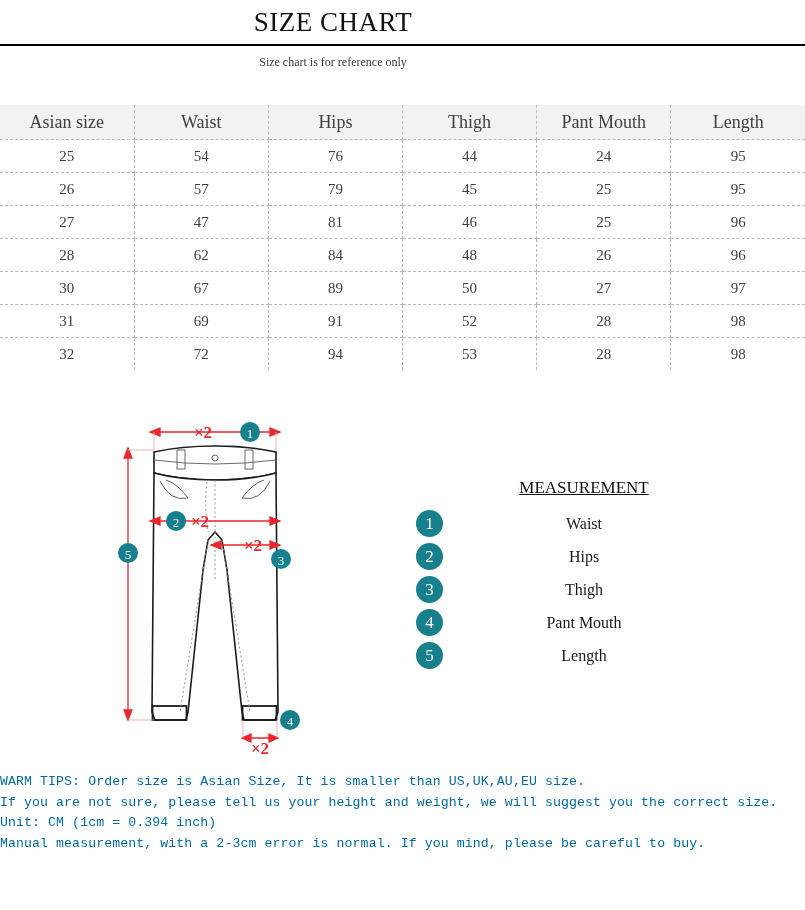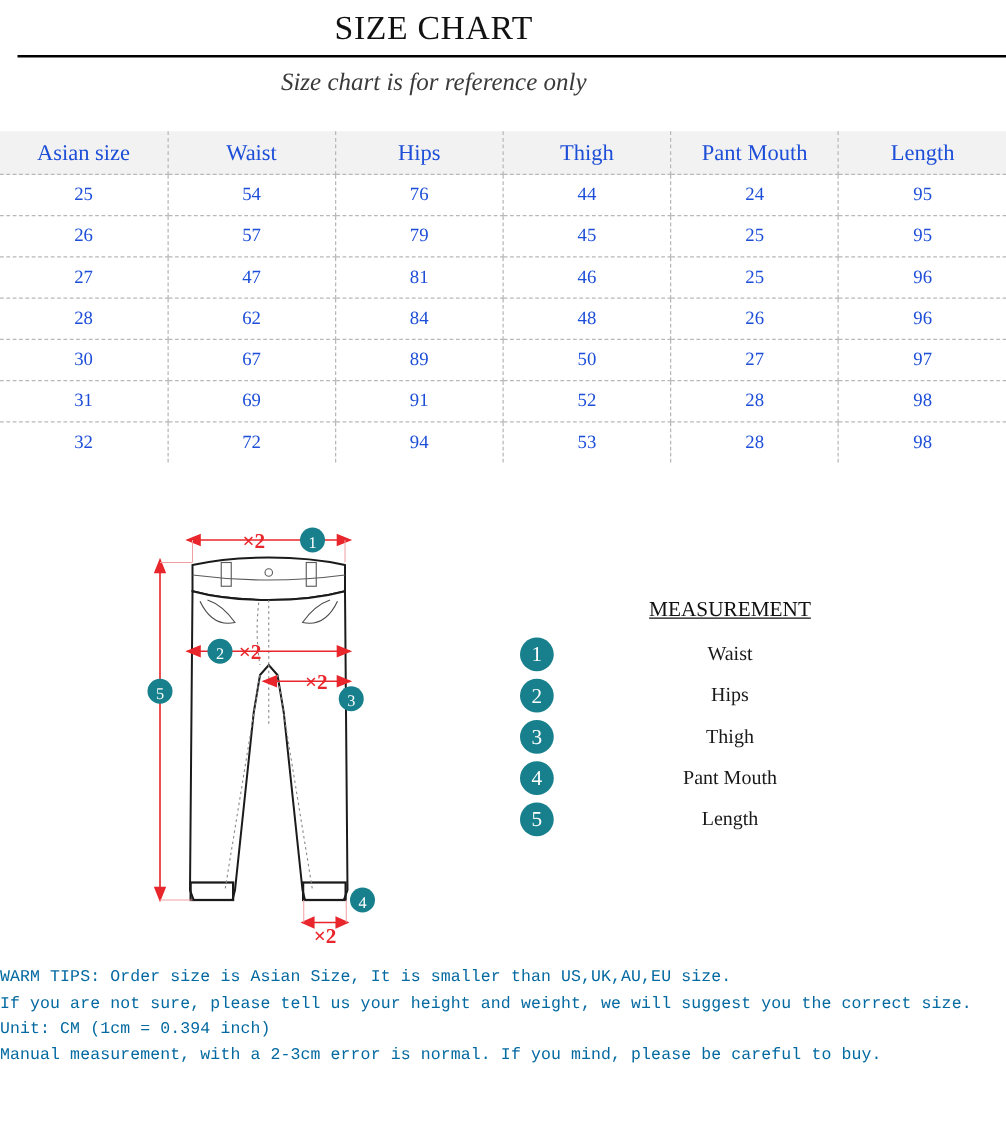--- a/index.html
+++ b/index.html
@@ -13,21 +13,21 @@
     position: relative;
     font-family: "Liberation Serif", serif;
     color: #111111;
     overflow: hidden;
   }
 
   
   .title-block {
     position: absolute;
     top: 0;
-    left: 14px;
+    left: 0;
     width: 666px;
   }
   .page-title {
     text-align: center;
     font-family: "Liberation Serif", serif;
     font-size: 27px;
     letter-spacing: 0.5px;
     color: #111111;
     padding-top: 9px;
     padding-bottom: 5px;
@@ -35,42 +35,41 @@
   }
   .title-rule {
     width: 805px;
     height: 2px;
     background: #000000;
     margin-top: 3px;
   }
   .subtitle {
     text-align: center;
     font-family: "Liberation Serif", serif;
-    font-size: 20px;
+    font-size: 12px;
     color: #3a3a3a;
     padding-top: 9px;
-    font-style: italic;
   }
 
   
   .size-table {
     position: absolute;
     top: 105px;
     left: 0;
     width: 805px;
     border-collapse: collapse;
     table-layout: fixed;
     font-family: "Liberation Serif", serif;
   }
   .size-table th,
   .size-table td {
     border: 1px dashed #b8b8b8;
     text-align: center;
     font-weight: normal;
-    color: #1d4ed8;
+    color: #404040;
   }
   .size-table th {
     background: #f2f2f2;
     font-size: 18px;
     height: 34px;
     padding: 0;
   }
   .size-table td {
     background: #ffffff;
     font-size: 15px;

